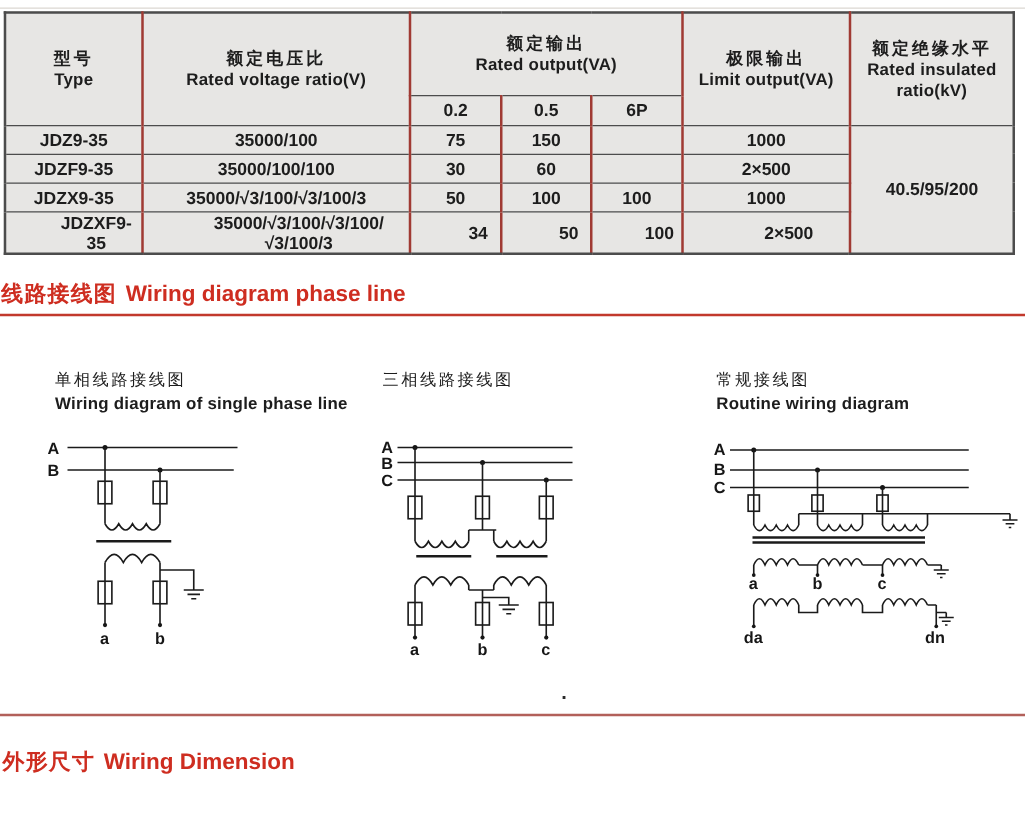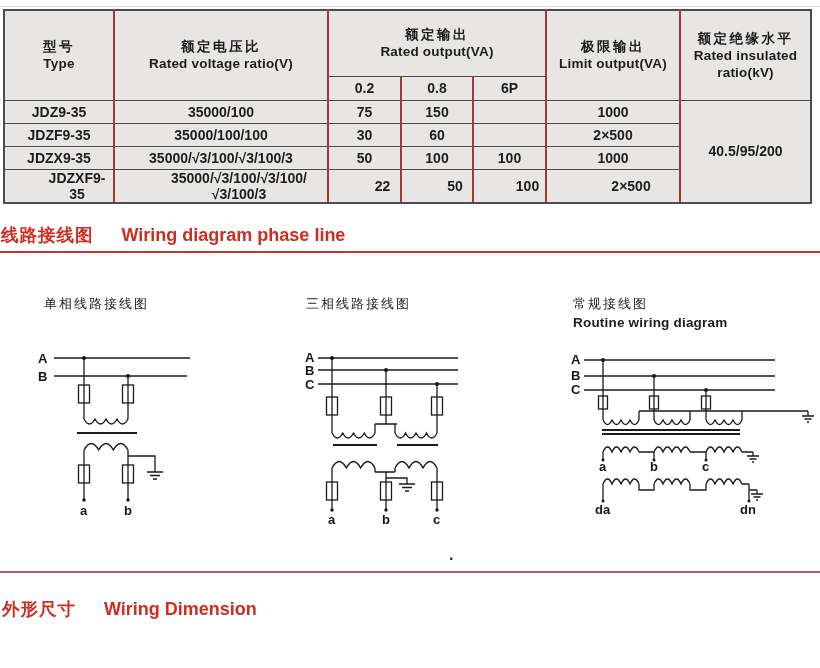--- a/index.html
+++ b/index.html
@@ -32,21 +32,21 @@
   .spec tr.h1 > td { border-top:2px solid #4c4c4c; }
   .spec tr.dr-last > td { border-bottom:2px solid #4c4c4c;padding-left:36px; }
   .spec .edge-l { border-left:2px solid #4c4c4c; }
   .spec .edge-r { border-right:2px solid #4c4c4c; }
   .spec .edge-b { border-bottom:2px solid #4c4c4c; }
   .spec .zh { font-size:13.5px; letter-spacing:2.5px; line-height:17px; }
   .spec .en { font-size:13.5px; letter-spacing:0.2px; line-height:17px; }
 
   
   .sec-head {
-    position:absolute; display:flex; align-items:baseline; gap:28px;
+    position:absolute; display:flex; align-items:baseline; gap:7px;
     color:#ce2d20; white-space:nowrap;
   }
   .sec-head .zh { font-size:17.5px; font-weight:700; letter-spacing:1px; }
   .sec-head .en { font-size:18px;   font-weight:700; }
   #head-wiring { left:1px; top:223px; }
   #head-dim    { left:2px; top:597px; }
 
   
   .diag-title { position:absolute; color:#1d1d1d; }
   .diag-title .zh { font-size:13px;  font-weight:400; letter-spacing:2px; }
@@ -105,21 +105,21 @@
           <div class="en">Limit output(VA)</div>
         </td>
         <td rowspan="2" class="edge-r">
           <div class="zh">额定绝缘水平</div>
           <div class="en">Rated insulated</div>
           <div class="en">ratio(kV)</div>
         </td>
       </tr>
       <tr class="h2">
         <td>0.2</td>
-        <td>0.8</td>
+        <td>0.5</td>
         <td>6P</td>
       </tr>
 
       <tr class="dr">
         <td class="edge-l">JDZ9-35</td>
         <td>35000/100</td>
         <td>75</td>
         <td>150</td>
         <td></td>
         <td>1000</td>
@@ -137,36 +137,37 @@
         <td class="edge-l">JDZX9-35</td>
         <td>35000/√3/100/√3/100/3</td>
         <td>50</td>
         <td>100</td>
         <td>100</td>
         <td>1000</td>
       </tr>
       <tr class="dr dr-last">
         <td class="edge-l">JDZXF9-35</td>
         <td>35000/√3/100/√3/100/√3/100/3</td>
-        <td>22</td>
+        <td>34</td>
         <td>50</td>
         <td>100</td>
         <td>2×500</td>
       </tr>
     </tbody>
   </table>
 
   <div class="sec-head" id="head-wiring">
     <span class="zh">线路接线图</span>
     <span class="en">Wiring diagram phase line</span>
   </div>
   <div class="rule" id="rule-wiring"></div>
 
   <div class="diag-title" id="dt1">
     <div class="zh">单相线路接线图</div>
+    <div class="en">Wiring diagram of single phase line</div>
   </div>
   <div class="diag-title" id="dt2">
     <div class="zh">三相线路接线图</div>
   </div>
   <div class="diag-title" id="dt3">
     <div class="zh">常规接线图</div>
     <div class="en">Routine wiring diagram</div>
   </div>
 
   <svg class="diag" id="dg1" width="215" height="188" viewBox="0 0 215 188">

